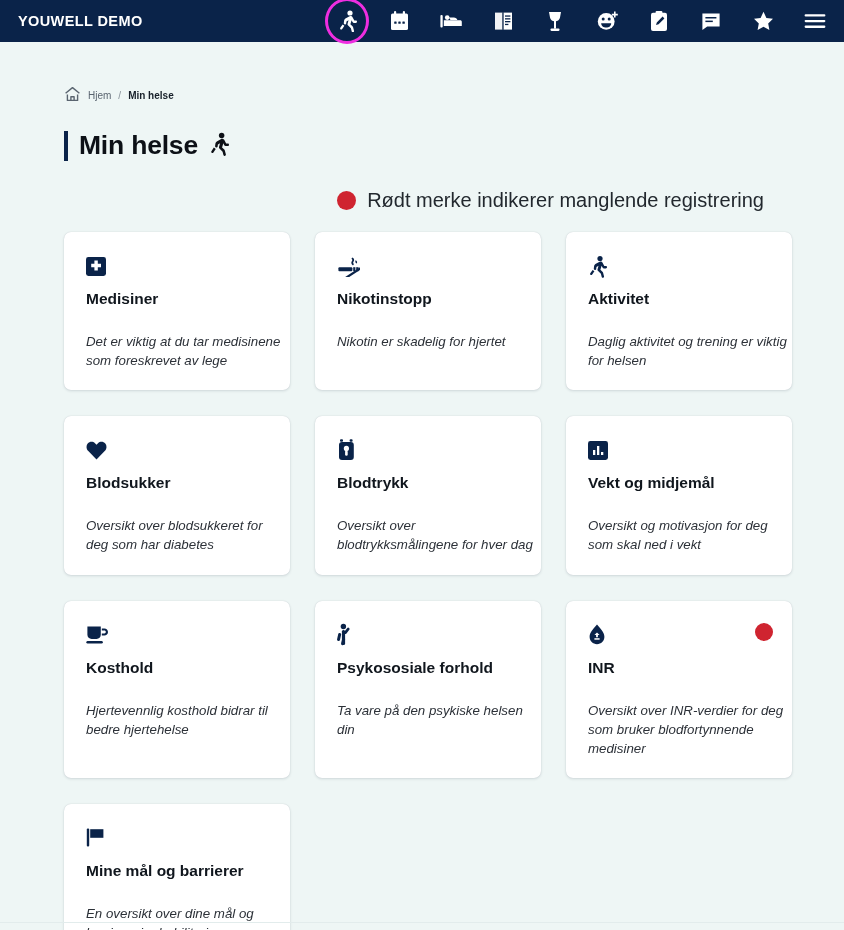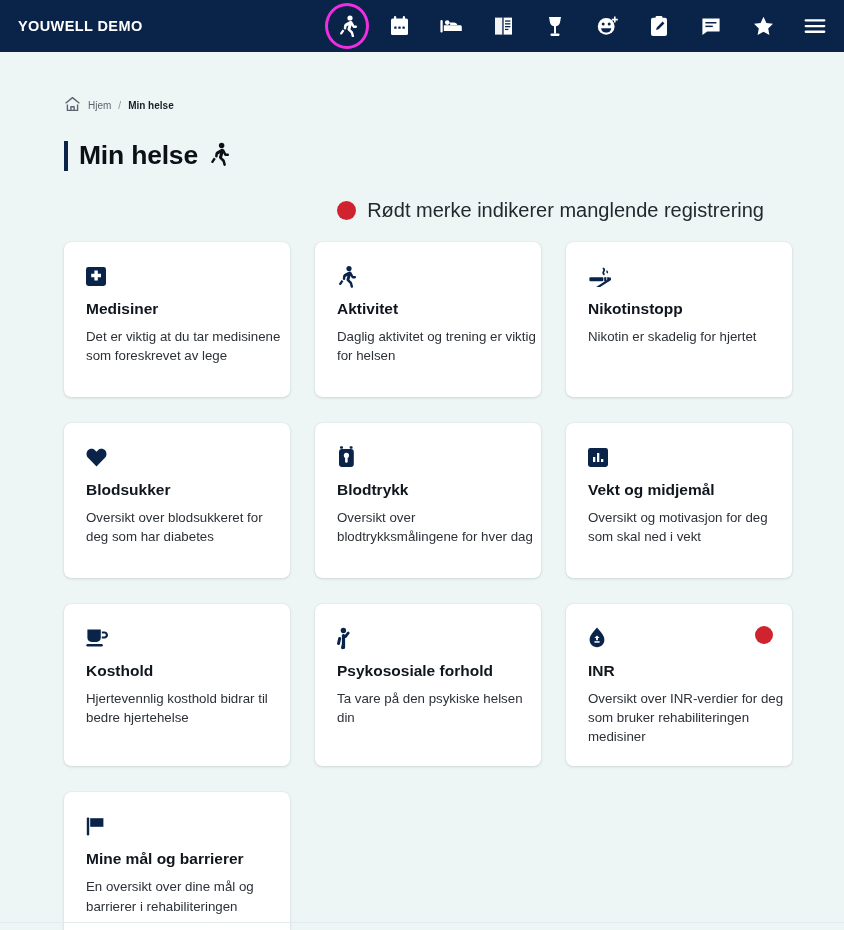--- a/index.html
+++ b/index.html
@@ -5,21 +5,21 @@
   * { box-sizing: border-box; margin: 0; padding: 0; }
   html, body {
     width: 844px; height: 930px;
     background: #eef6f5;
     font-family: "Liberation Sans", sans-serif;
     overflow: hidden;
   }
 
   
   .navbar {
-    height: 52px;
+    height: 42px;
     background: #0a2349;
     display: flex;
     align-items: center;
     position: relative;
   }
   .brand {
     color: #ffffff;
     font-size: 14.5px;
     font-weight: 700;
     letter-spacing: .4px;
@@ -122,24 +122,25 @@
   }
   .card-icon { height: 24px; display: flex; align-items: center; }
   .card-icon svg { display: block; }
   .card-title {
     margin-top: 12px;
     font-size: 15.5px;
     font-weight: 700;
     color: #10161d;
   }
   .card-desc {
-    margin-top: 9px;
+    margin-top: 24px;
     font-size: 13.3px;
     line-height: 1.44;
     color: #2c3138;
+    font-style: italic;
   }
   .card-badge {
     position: absolute;
     top: 22px; right: 19px;
     width: 18px; height: 18px;
     border-radius: 50%;
     background: #cf2430;
   }
 
   .bottom-rule {
@@ -320,47 +321,47 @@
           <rect x="0" y="1" width="20" height="19" rx="2.4" fill="#0a2349"></rect>
           <path d="M8.4 4.6h3.4v3.2h3.2v3.4h-3.2v3.2H8.4v-3.2H5.2V7.8h3.2V4.6z" fill="#ffffff"></path>
         </svg>
       </div>
       <div class="card-title">Medisiner</div>
       <div class="card-desc">Det er viktig at du tar medisinene som foreskrevet av lege</div>
     </div>
 
     <div class="card">
       <div class="card-icon">
-        <svg width="19" height="23" viewBox="0 0 19 22" fill="#0a2349">
-          <circle cx="12" cy="3" r="2.6"></circle>
-          <path d="M11.6 6.2 7.4 8.6c-.8.5-1.2 1.2-1.3 2L5.8 13c-.1.7.4 1.3 1 1.4.7.1 1.3-.4 1.4-1l.3-2 2-1.1-1 3.6c-.1.6 0 1 .4 1.4l3 3 .8 3.1c.2.7.8 1 1.5.9.6-.2 1-.8.8-1.5l-.9-3.5c-.1-.4-.3-.7-.6-1l-2.1-2 1.2-4 .9 1.8c.2.5.7.8 1.2.8h2.2c.6 0 1.1-.5 1.1-1.2 0-.6-.5-1.1-1.1-1.1h-1.6l-1.6-3.1c-.6-1.2-1.9-1.7-3.1-1.3z"></path>
-          <path d="M6.4 15.7 4.2 19c-.4.6-1.1.7-1.6.4-.5-.4-.7-1.1-.3-1.6l2.3-3.4 1.8 1.3z"></path>
-        </svg>
-      </div>
-      <div class="card-title">Aktivitet</div>
-      <div class="card-desc">Daglig aktivitet og trening er viktig for helsen</div>
-    </div>
-
-    <div class="card">
-      <div class="card-icon">
         <svg width="23" height="21" viewBox="0 0 23 21" fill="#0a2349">
           <rect x="1.4" y="11.2" width="14" height="4" rx="1"></rect>
           <rect x="16.2" y="11.2" width="2.2" height="4"></rect>
           <rect x="19.2" y="11.2" width="2.4" height="4"></rect>
           <path d="M15.4 1.4c1.8 1 2.2 2.6 1.2 4.1-.7 1.1-.6 1.9.4 2.6l-1 1.3c-1.8-1.1-2.2-2.7-1.1-4.3.7-1 .5-1.7-.5-2.4l1-1.3z"></path>
           <path d="M18.8 4.2c1.3.8 1.7 2 1 3.2l-1.3-.7c.3-.6.2-1-.4-1.4l.7-1.1z"></path>
           <rect x="-0.5" y="17.4" width="24.6" height="2.2" rx="1.1" transform="rotate(-33 11.6 10.3)"></rect>
         </svg>
       </div>
       <div class="card-title">Nikotinstopp</div>
       <div class="card-desc">Nikotin er skadelig for hjertet</div>
     </div>
 
     <div class="card">
       <div class="card-icon">
+        <svg width="19" height="23" viewBox="0 0 19 22" fill="#0a2349">
+          <circle cx="12" cy="3" r="2.6"></circle>
+          <path d="M11.6 6.2 7.4 8.6c-.8.5-1.2 1.2-1.3 2L5.8 13c-.1.7.4 1.3 1 1.4.7.1 1.3-.4 1.4-1l.3-2 2-1.1-1 3.6c-.1.6 0 1 .4 1.4l3 3 .8 3.1c.2.7.8 1 1.5.9.6-.2 1-.8.8-1.5l-.9-3.5c-.1-.4-.3-.7-.6-1l-2.1-2 1.2-4 .9 1.8c.2.5.7.8 1.2.8h2.2c.6 0 1.1-.5 1.1-1.2 0-.6-.5-1.1-1.1-1.1h-1.6l-1.6-3.1c-.6-1.2-1.9-1.7-3.1-1.3z"></path>
+          <path d="M6.4 15.7 4.2 19c-.4.6-1.1.7-1.6.4-.5-.4-.7-1.1-.3-1.6l2.3-3.4 1.8 1.3z"></path>
+        </svg>
+      </div>
+      <div class="card-title">Aktivitet</div>
+      <div class="card-desc">Daglig aktivitet og trening er viktig for helsen</div>
+    </div>
+
+    <div class="card">
+      <div class="card-icon">
         <svg width="21" height="19" viewBox="0 0 21 19" fill="#0a2349">
           <path d="M10.5 18.4 2.3 10.1C.2 8-.1 4.8 1.7 2.6 3.6.3 6.9.2 9 2.2l1.5 1.5L12 2.2c2.1-2 5.4-1.9 7.3.4 1.8 2.2 1.5 5.4-.6 7.5l-8.2 8.3z"></path>
         </svg>
       </div>
       <div class="card-title">Blodsukker</div>
       <div class="card-desc">Oversikt over blodsukkeret for deg som har diabetes</div>
     </div>
 
     <div class="card">
       <div class="card-icon">
@@ -420,21 +421,21 @@
     <div class="card">
       <div class="card-icon">
         <svg width="18" height="22" viewBox="0 0 18 22">
           <path d="M9 0.6c3.4 4.2 7.4 7.6 7.4 12.2 0 4.1-3.3 7.4-7.4 7.4s-7.4-3.3-7.4-7.4C1.6 8.2 5.6 4.8 9 .6z" fill="#0a2349"></path>
           <path d="M9 8.4l2.6 2.6H9.9v2.2H8.1V11H6.4L9 8.4z" fill="#ffffff"></path>
           <rect x="6.4" y="14.2" width="5.2" height="1.5" fill="#ffffff"></rect>
         </svg>
       </div>
       <div class="card-badge"></div>
       <div class="card-title">INR</div>
-      <div class="card-desc">Oversikt over INR-verdier for deg som bruker rehabiliteringen medisiner</div>
+      <div class="card-desc">Oversikt over INR-verdier for deg som bruker blodfortynnende medisiner</div>
     </div>
 
     <div class="card">
       <div class="card-icon">
         <svg width="21" height="21" viewBox="0 0 21 21" fill="#0a2349">
           <rect x="0.8" y="1.6" width="2.4" height="18" rx="1"></rect>
           <path d="M4.2 2.2h13.2v8.6H4.2V2.2z"></path>
         </svg>
       </div>
       <div class="card-title">Mine mål og barrierer</div>

